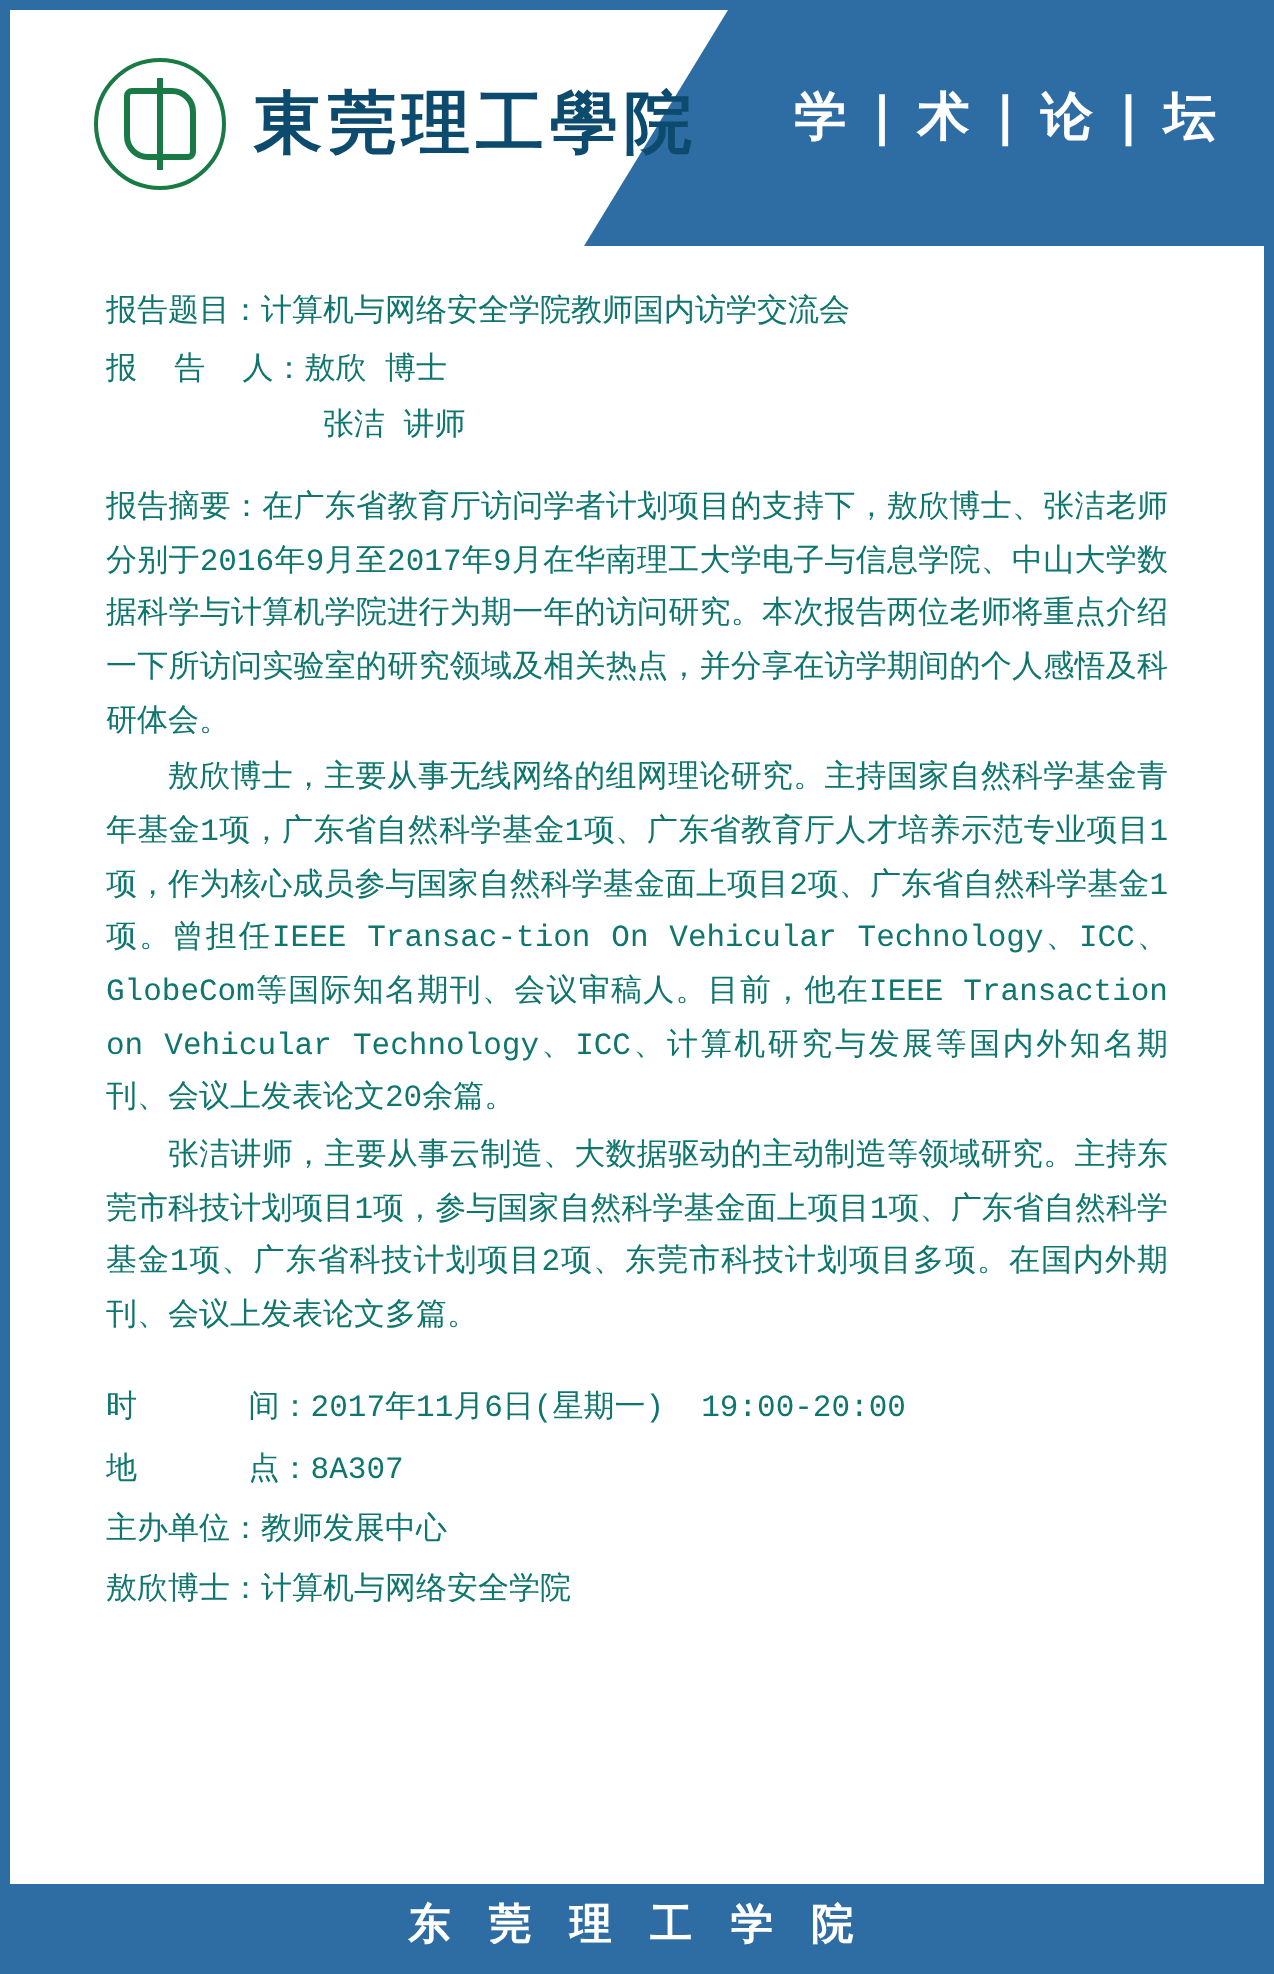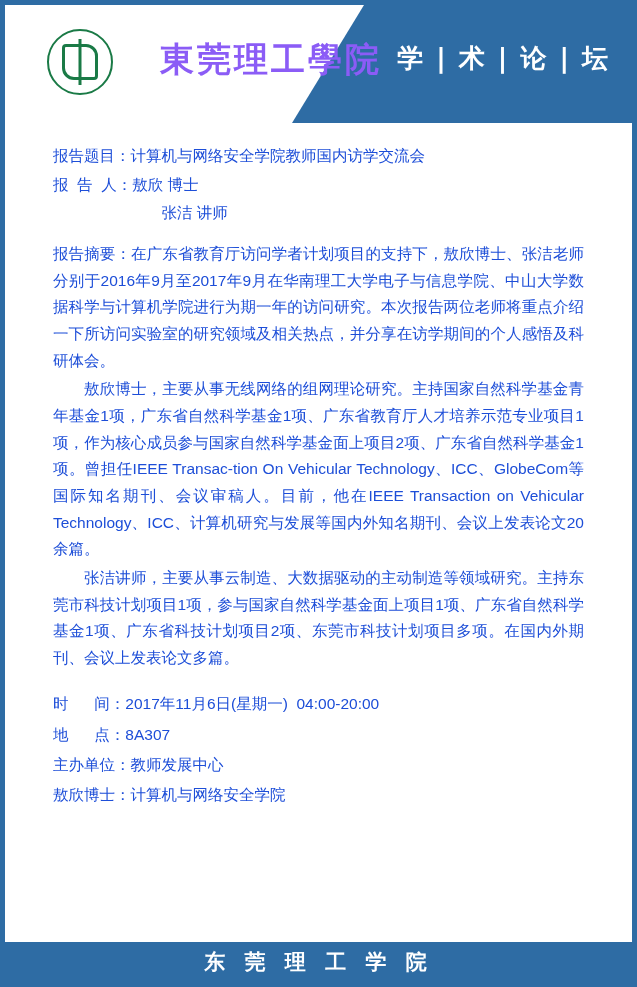--- a/index.html
+++ b/index.html
@@ -89,40 +89,39 @@
     background: #1a7a46;
   }
   .logo-words {
     display: flex;
     flex-direction: column;
     gap: 4px;
   }
   .logo-cn {
     font-size: 34px;
     font-weight: bold;
-    color: #8b5cf6;
+    color: #0c4a6e;
     letter-spacing: 3px;
-    font-family: Liberation Mono, monospace;
+    font-family: Liberation Sans, sans-serif;
     line-height: 1;
-    margin-left: 33px;
   }
   .logo-en {
     font-size: 9.5px;
     color: #1a7a46;
     letter-spacing: 1.6px;
     font-family: "Liberation Serif", serif;
     font-weight: bold;
   }
   
   .content {
     padding: 20px 48px 0 48px;
-    font-family: Liberation Sans, sans-serif;
+    font-family: Liberation Mono, monospace;
     font-size: 15.5px;
     line-height: 1.72;
-    color: #1d4ed8;
+    color: #0f766e;
   }
   .line {
     margin: 0 0 2px 0;
     white-space: pre;
   }
   .para {
     margin: 14px 0 0 0;
     text-align: justify;
     text-justify: inter-ideograph;
   }
@@ -183,21 +182,21 @@
     <p class="line">报告题目：计算机与网络安全学院教师国内访学交流会</p>
     <p class="line">报  告  人：敖欣 博士</p>
     <p class="line" style="padding-left:7em;">张洁 讲师</p>
 
     <p class="para">报告摘要：在广东省教育厅访问学者计划项目的支持下，敖欣博士、张洁老师分别于2016年9月至2017年9月在华南理工大学电子与信息学院、中山大学数据科学与计算机学院进行为期一年的访问研究。本次报告两位老师将重点介绍一下所访问实验室的研究领域及相关热点，并分享在访学期间的个人感悟及科研体会。</p>
 
     <p class="para indent">敖欣博士，主要从事无线网络的组网理论研究。主持国家自然科学基金青年基金1项，广东省自然科学基金1项、广东省教育厅人才培养示范专业项目1项，作为核心成员参与国家自然科学基金面上项目2项、广东省自然科学基金1项。曾担任IEEE Transac-tion On Vehicular Technology、ICC、GlobeCom等国际知名期刊、会议审稿人。目前，他在IEEE Transaction on Vehicular Technology、ICC、计算机研究与发展等国内外知名期刊、会议上发表论文20余篇。</p>
     <p class="para indent">张洁讲师，主要从事云制造、大数据驱动的主动制造等领域研究。主持东莞市科技计划项目1项，参与国家自然科学基金面上项目1项、广东省自然科学基金1项、广东省科技计划项目2项、东莞市科技计划项目多项。在国内外期刊、会议上发表论文多篇。</p>
 
     <div class="info">
-      <div class="info-row">时      间：2017年11月6日(星期一)  04:00-20:00</div>
+      <div class="info-row">时      间：2017年11月6日(星期一)  19:00-20:00</div>
       <div class="info-row">地      点：8A307</div>
       <div class="info-row">主办单位：教师发展中心</div>
       <div class="info-row">敖欣博士：计算机与网络安全学院</div>
     </div>
 
   </div>
 
   <div class="footer">东 莞 理 工 学 院</div>
 
 </div>

